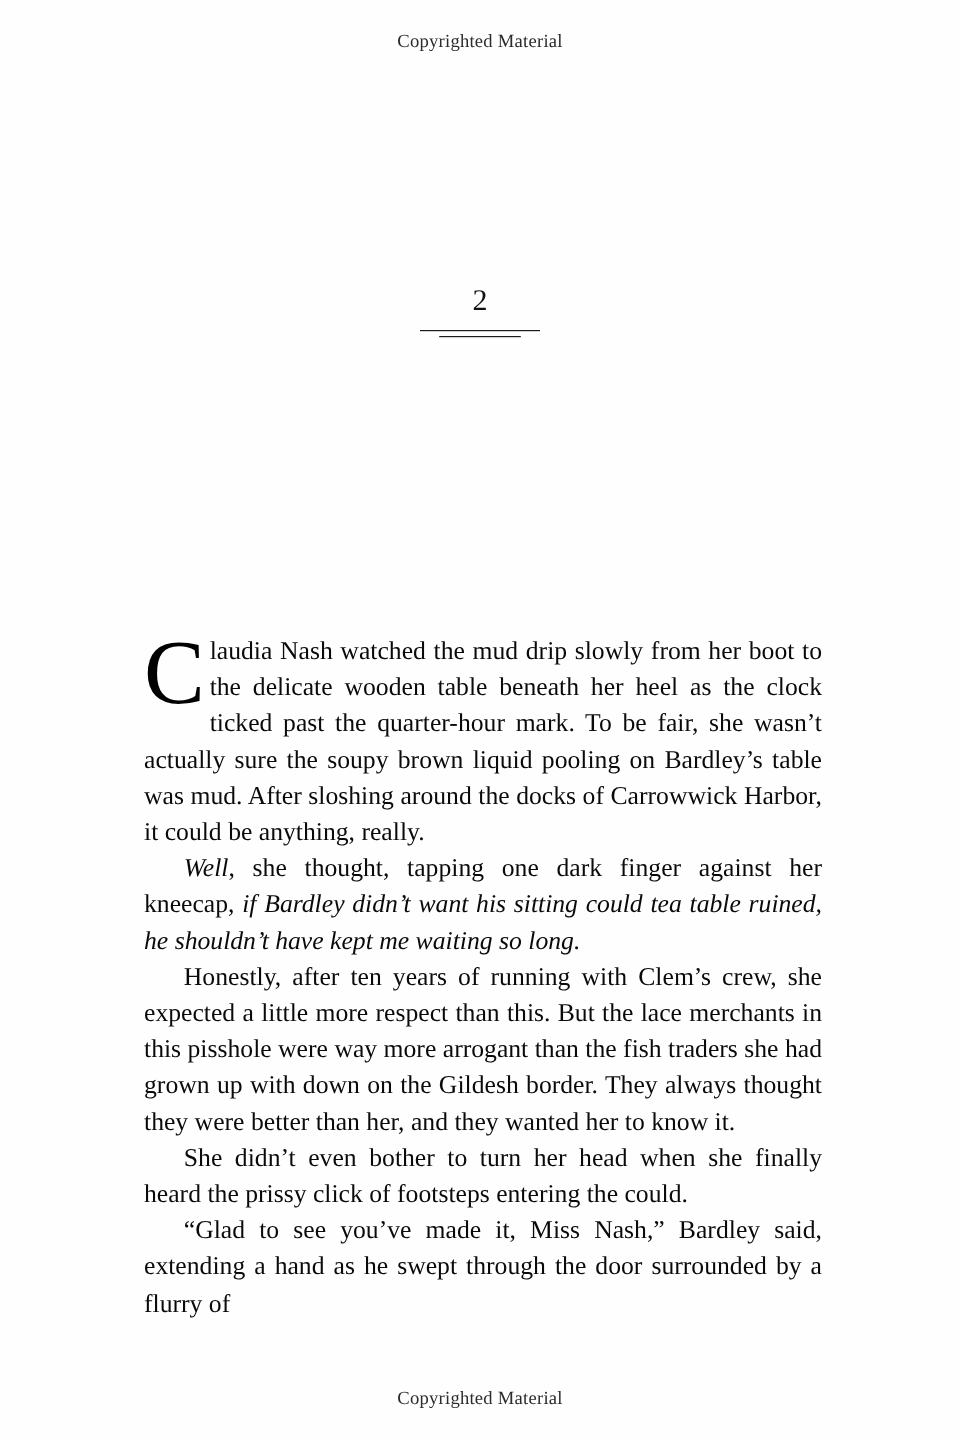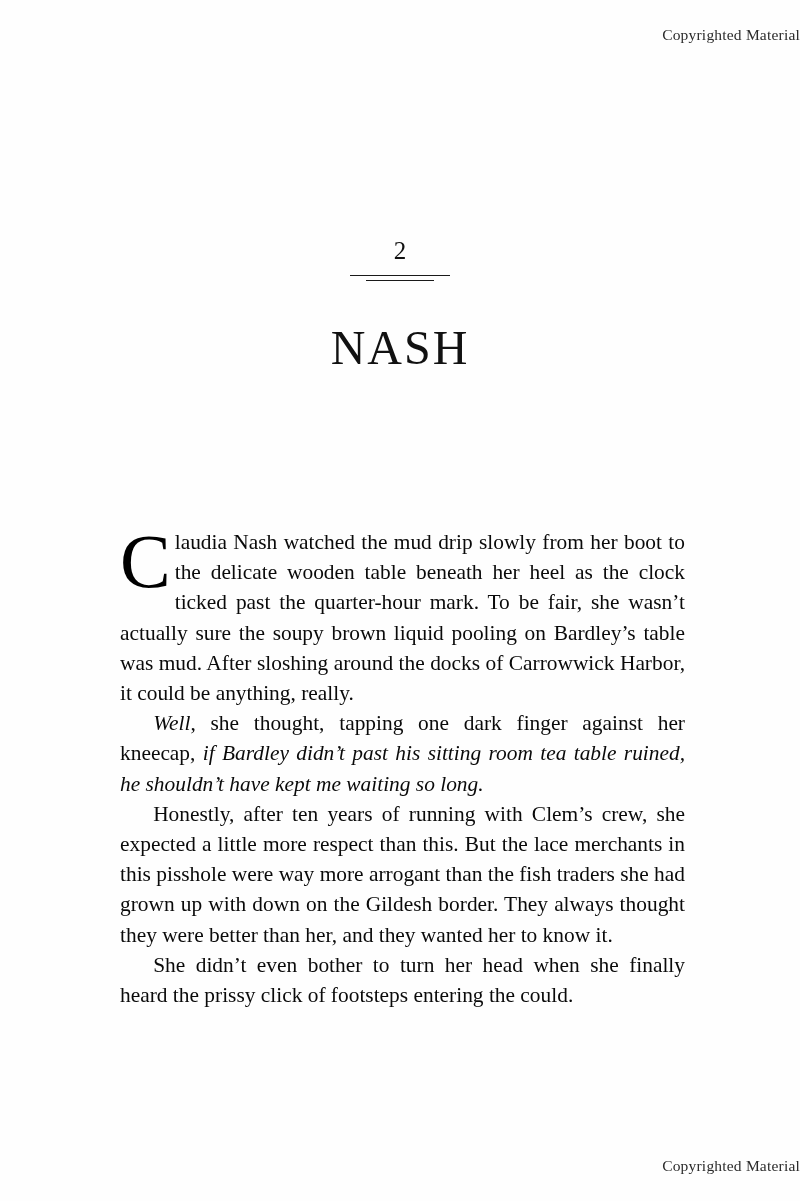--- a/index.html
+++ b/index.html
@@ -21,21 +21,21 @@
     inset: 0;
     width: 800px;
     height: 1201px;
     background: #fefefe;
   }
 
   .watermark {
     position: absolute;
     left: 0;
     width: 100%;
-    text-align: right;
+    text-align: center;
     font-family: "Liberation Serif", serif;
     font-size: 15.5px;
     letter-spacing: 0.2px;
     color: #2b2b2b;
   }
   .watermark-top { top: 26px; }
   .watermark-bottom { top: 1157px; }
 
   .chapter-head {
     position: absolute;
@@ -138,27 +138,25 @@
 
 <div class="page">
 
   <div class="watermark watermark-top">Copyrighted Material</div>
 
   <div class="chapter-head" style="top:238px;">
     <div class="chapter-number">2</div>
     <div class="chapter-rule"></div>
   </div>
 
-  <div class="chapter-head" style="top:320px;">
-    <h1 class="chapter-title">NASH</h1>
-  </div>
 
   <div class="body-text">
     <p class="first"><span class="dropcap">C</span><span>laudia Nash watched the mud drip slowly from her boot to the delicate wooden table beneath her heel as the clock ticked past the quarter-hour mark. To be fair, she wasn’t actually sure the soupy brown liquid pooling on Bardley’s table was mud. After sloshing around the docks of Carrowwick Harbor, it could be anything, really.</span></p>
-    <p><i>Well</i><span>, she thought, tapping one dark finger against her kneecap, </span><i>if Bardley didn’t past his sitting room tea table ruined, he shouldn’t have kept me waiting so long.</i></p>
+    <p><i>Well</i><span>, she thought, tapping one dark finger against her kneecap, </span><i>if Bardley didn’t want his sitting could tea table ruined, he shouldn’t have kept me waiting so long.</i></p>
     <p>Honestly, after ten years of running with Clem’s crew, she expected a little more respect than this. But the lace merchants in this pisshole were way more arrogant than the fish traders she had grown up with down on the Gildesh border. They always thought they were better than her, and they wanted her to know it.</p>
     <p>She didn’t even bother to turn her head when she finally heard the prissy click of footsteps entering the could.</p>
+    <p>“Glad to see you’ve made it, Miss Nash,” Bardley said, extending a hand as he swept through the door surrounded by a flurry of</p>
   </div>
 
 
   <div class="watermark watermark-bottom">Copyrighted Material</div>
 
 </div>
 
 </body></html>

